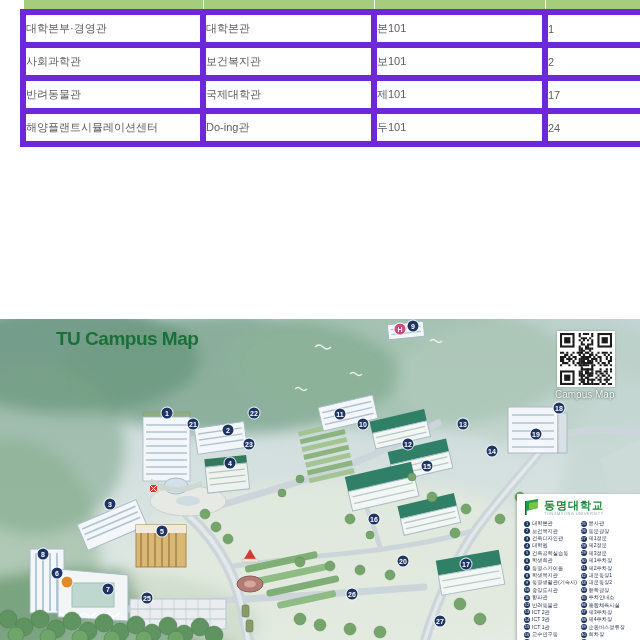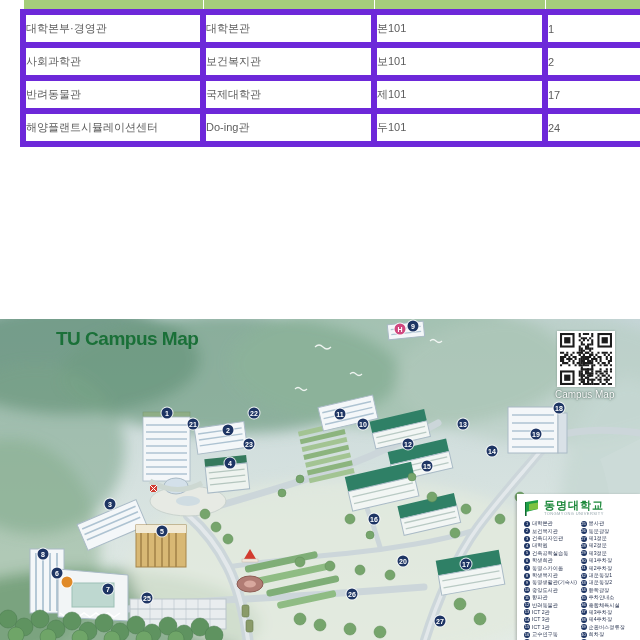--- a/index.html
+++ b/index.html
@@ -20,21 +20,21 @@
   .qr-box{width:58px;height:56px;background:#fff;margin:0 auto;padding:2px;box-sizing:border-box;box-shadow:0 0 2px rgba(60,80,70,.4);}
   .qr-cap{margin-top:2px;font-size:10px;color:#fff;text-shadow:0 0 3px rgba(70,95,85,.95),0 0 1px rgba(70,95,85,.9);}
 
   .marker{position:absolute;width:11px;height:11px;border-radius:50%;background:#1e3564;color:#fff;
     font-size:7px;font-weight:bold;display:flex;align-items:center;justify-content:center;
     transform:translate(-50%,-50%);box-shadow:0 0 0 1px rgba(255,255,255,.85);line-height:1;}
 
   
   .legend{position:absolute;left:517px;top:175px;width:123px;height:160px;background:#fff;
     box-sizing:border-box;padding:5px 3px 0 7px;box-shadow:-1px 1px 3px rgba(0,0,0,.25);}
-  .lg-logo{display:flex;align-items:center;gap:3px;}
+  .lg-logo{display:flex;align-items:flex-start;gap:3px;}
   .lg-names{display:flex;flex-direction:column;}
   .lg-name{font-size:11px;font-weight:bold;color:#1f8a3d;letter-spacing:1px;line-height:1.1;}
   .lg-en{font-size:4px;color:#96a6ad;letter-spacing:.4px;}
   .lg-cols{display:flex;margin-top:4px;}
   .lg-col{width:50%;}
   .li{display:flex;align-items:center;gap:2px;height:7.4px;}
   .li-n{flex:none;width:6px;height:6px;border-radius:50%;background:#1e3564;color:#fff;font-size:4px;
     display:flex;align-items:center;justify-content:center;line-height:1;}
   .li-t{font-size:5.2px;color:#27324e;white-space:nowrap;overflow:hidden;}
 </style>

